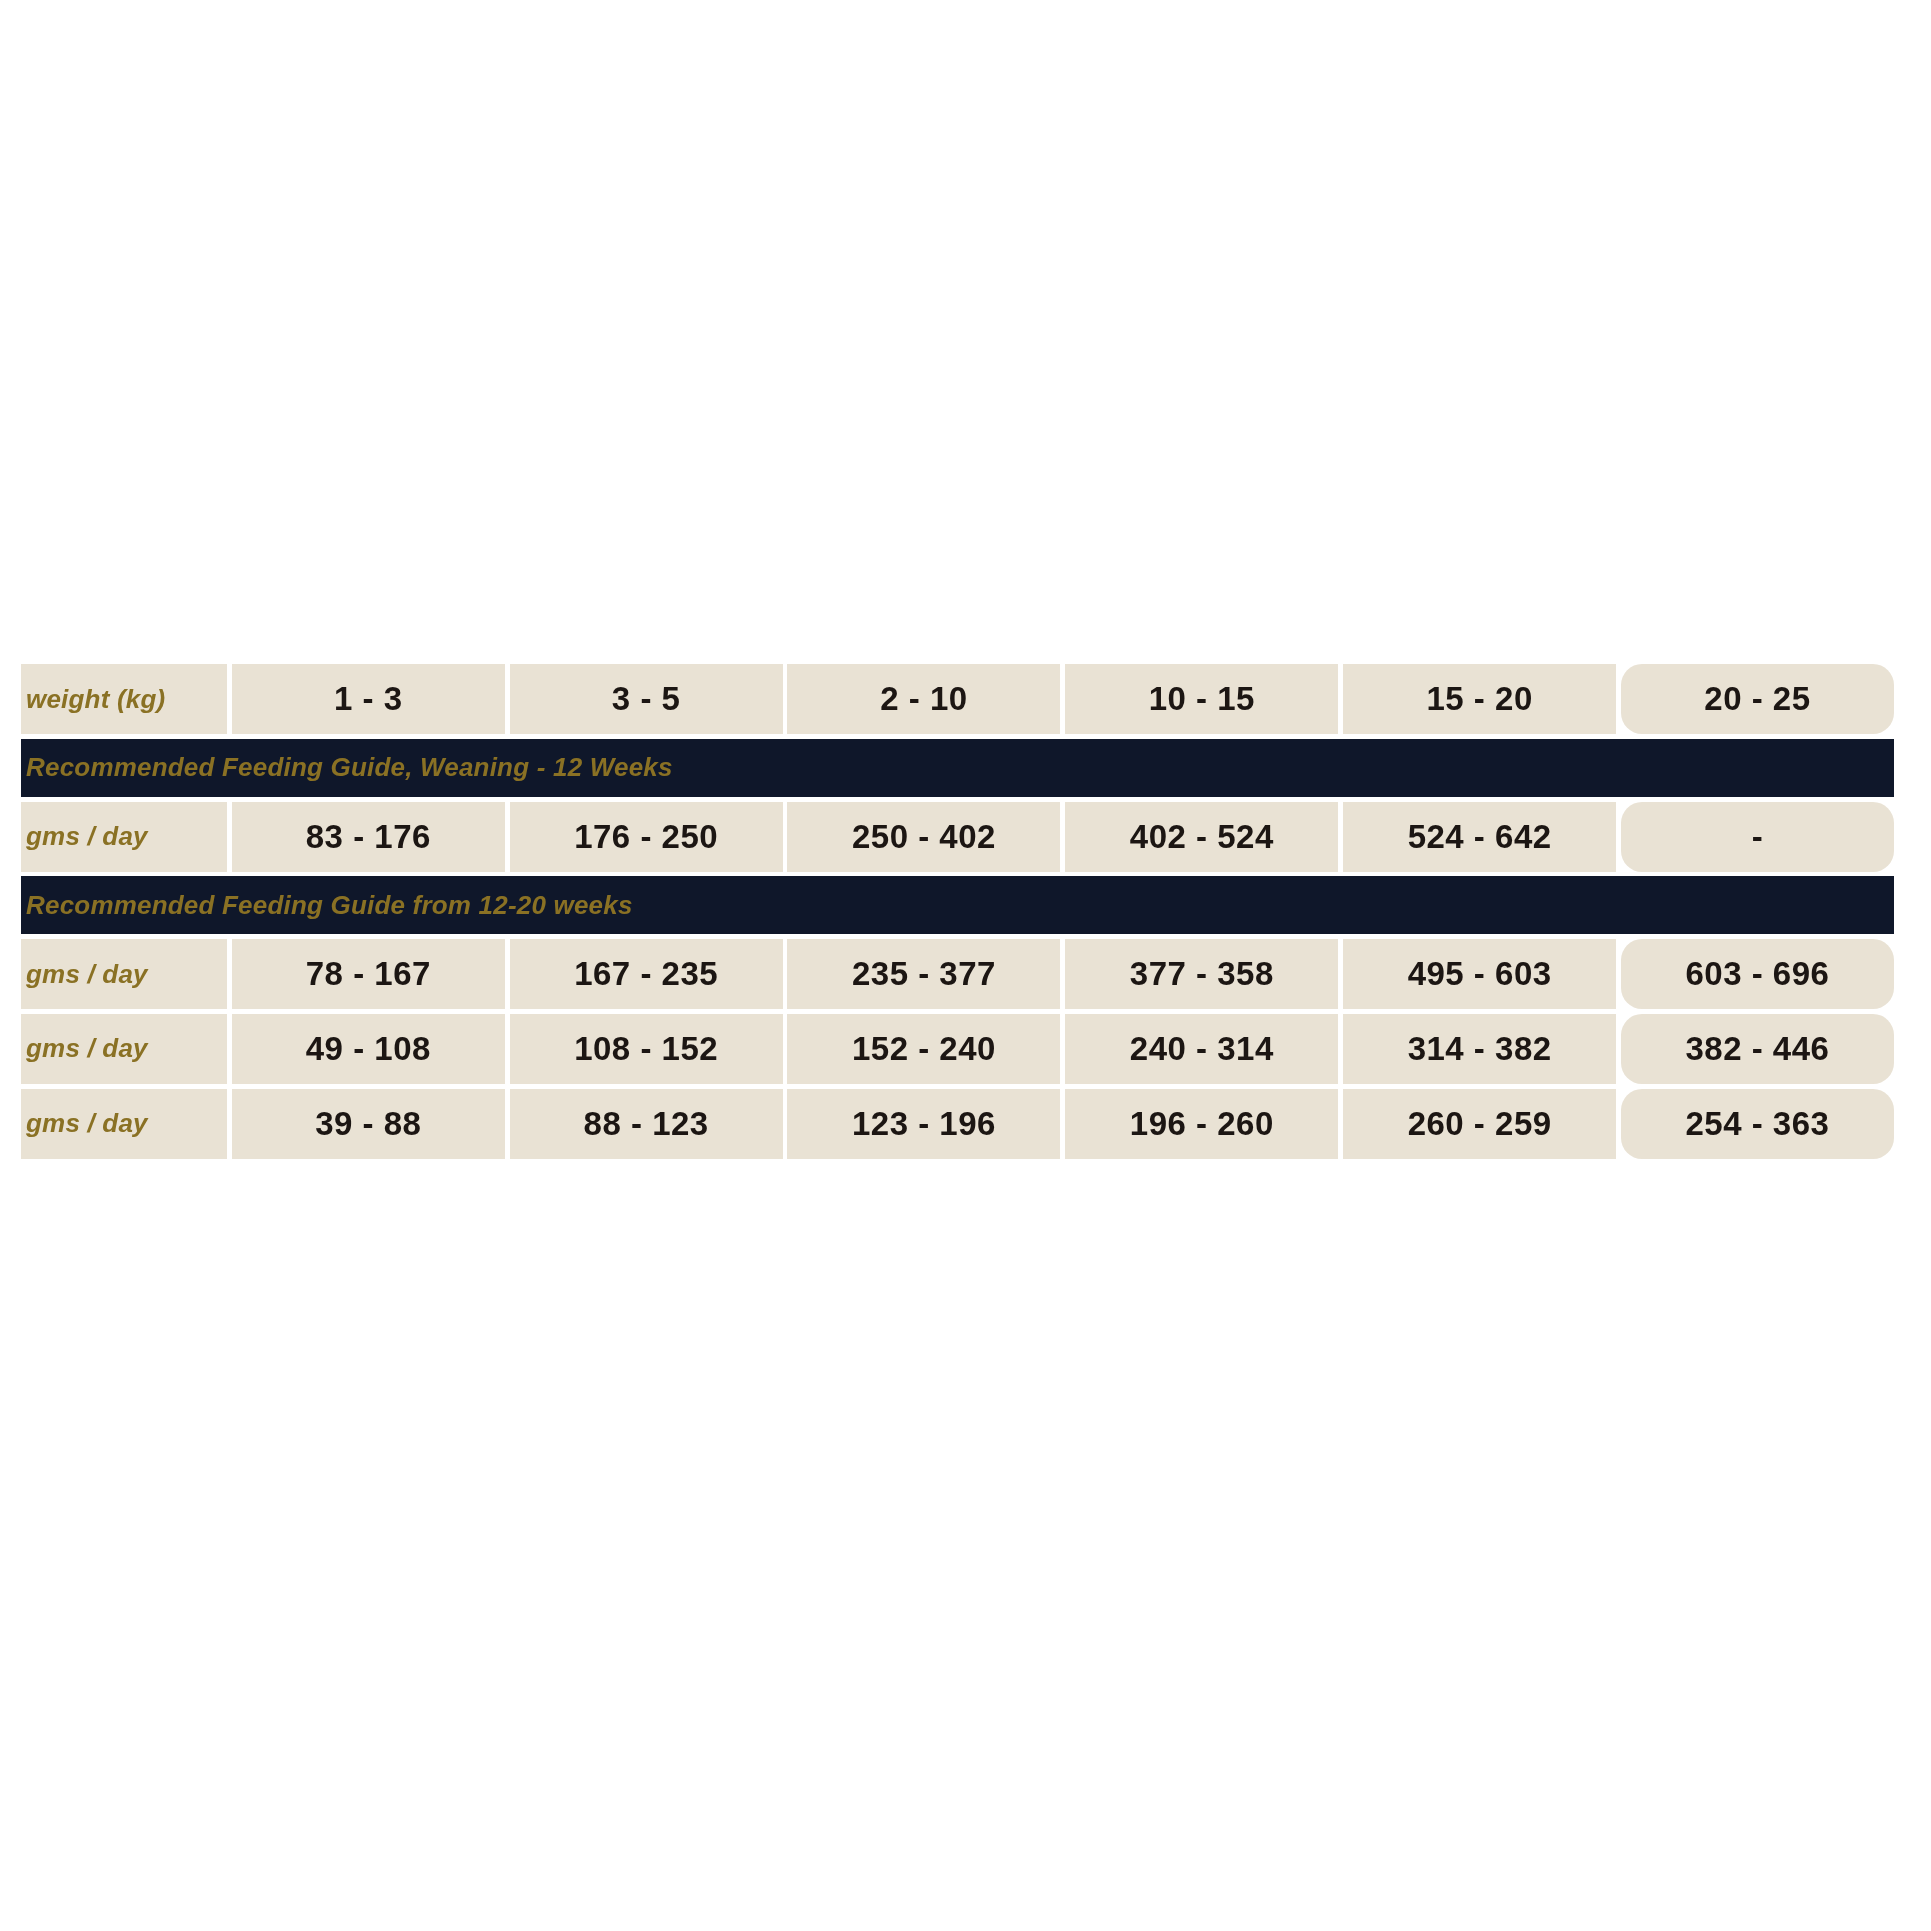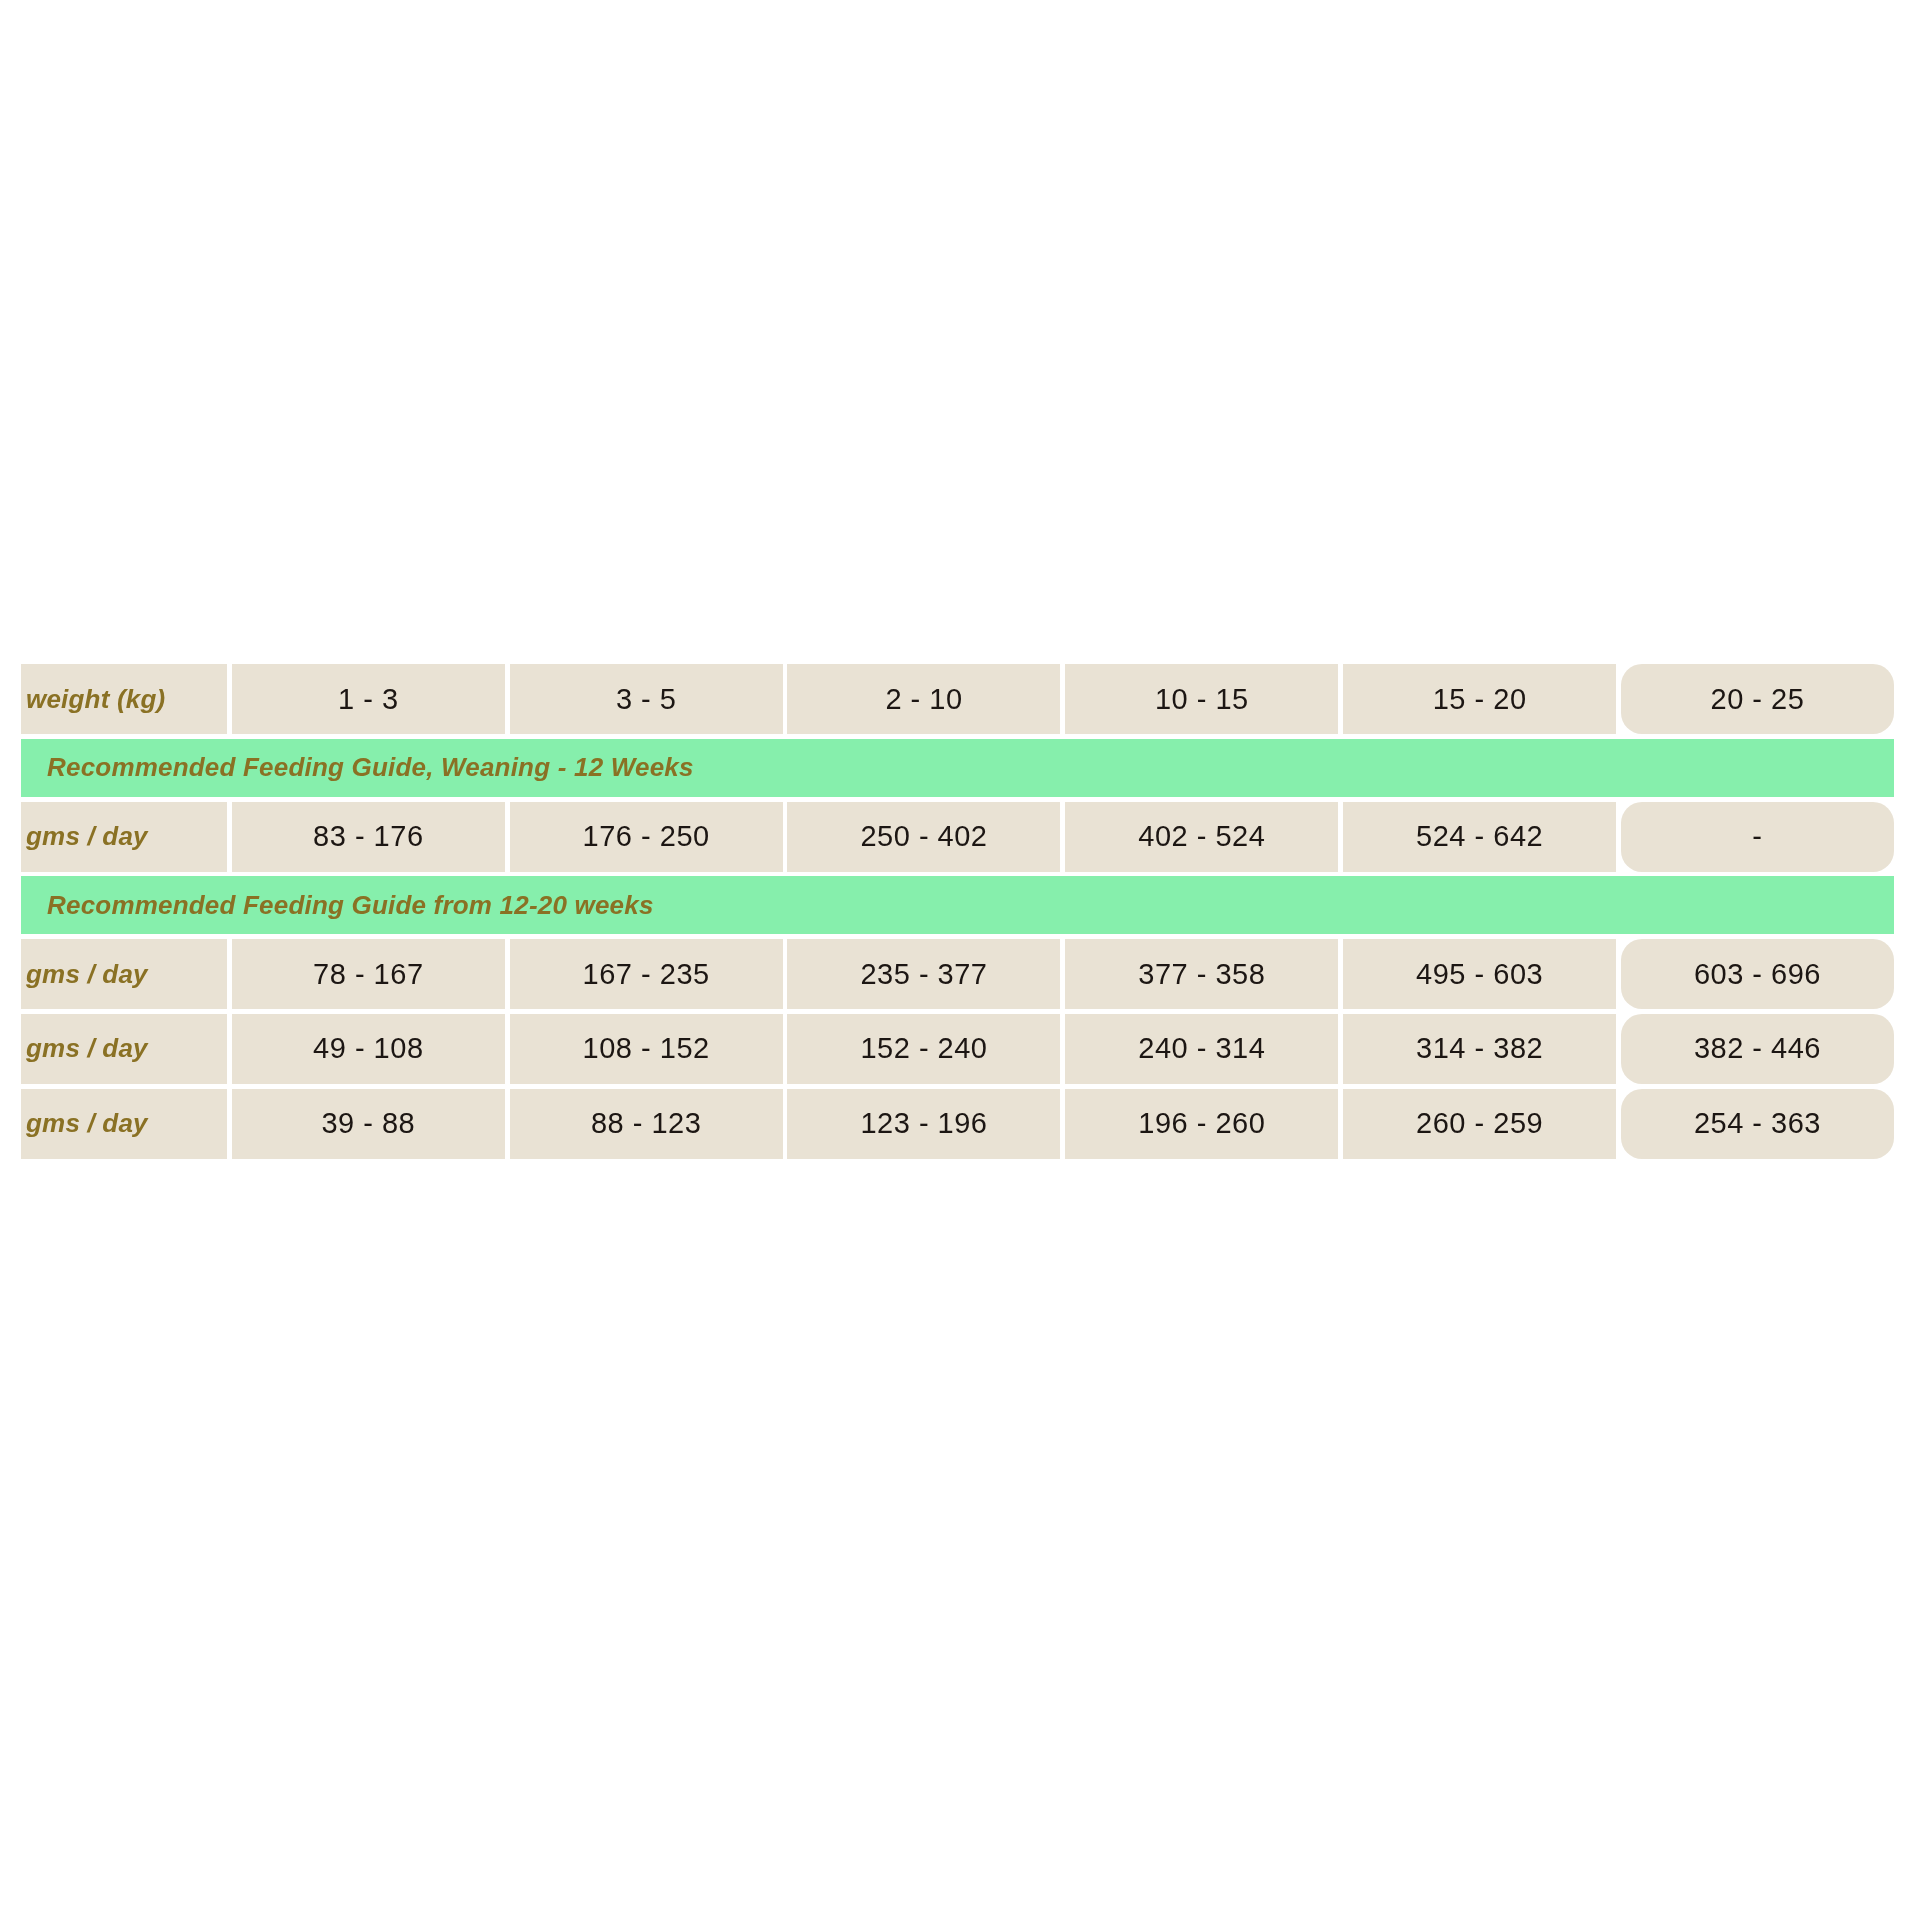--- a/index.html
+++ b/index.html
@@ -29,24 +29,24 @@
     height: 70px;
   }
 
   .cell {
     height: 70px;
     box-sizing: border-box;
     display: flex;
     align-items: center;
     justify-content: center;
     background: #e9e2d4;
-    font-size: 29px;
+    font-size: 33px;
     color: #1c1613;
     letter-spacing: 0.5px;
-    font-weight: 400;
+    font-weight: 700;
     margin-right: 4.8px;
   }
   .cell:last-child { margin-right: 0; border-radius: 21px; }
 
   .cell.label {
     justify-content: flex-start;
     padding-left: 5px;
     color: #8a7124;
     font-weight: bold;
     font-style: italic;
@@ -54,25 +54,25 @@
     letter-spacing: 0.2px;
   }
 
   .col-label  { width: 206px; flex: 0 0 206px; }
   .col-data   { flex: 1 1 0; }
 
   .banner-row {
     width: 100%;
     height: 58px;
     margin-bottom: 4.8px;
-    background: #86efac;
+    background: #0f172a;
     display: flex;
     align-items: center;
     box-sizing: border-box;
-    padding-left: 26px;
+    padding-left: 5px;
   }
   .banner-text {
     color: #8a7124;
     font-weight: bold;
     font-size: 26px;
     font-style: italic;
     letter-spacing: 0.2px;
   }
 </style>
 </head>

